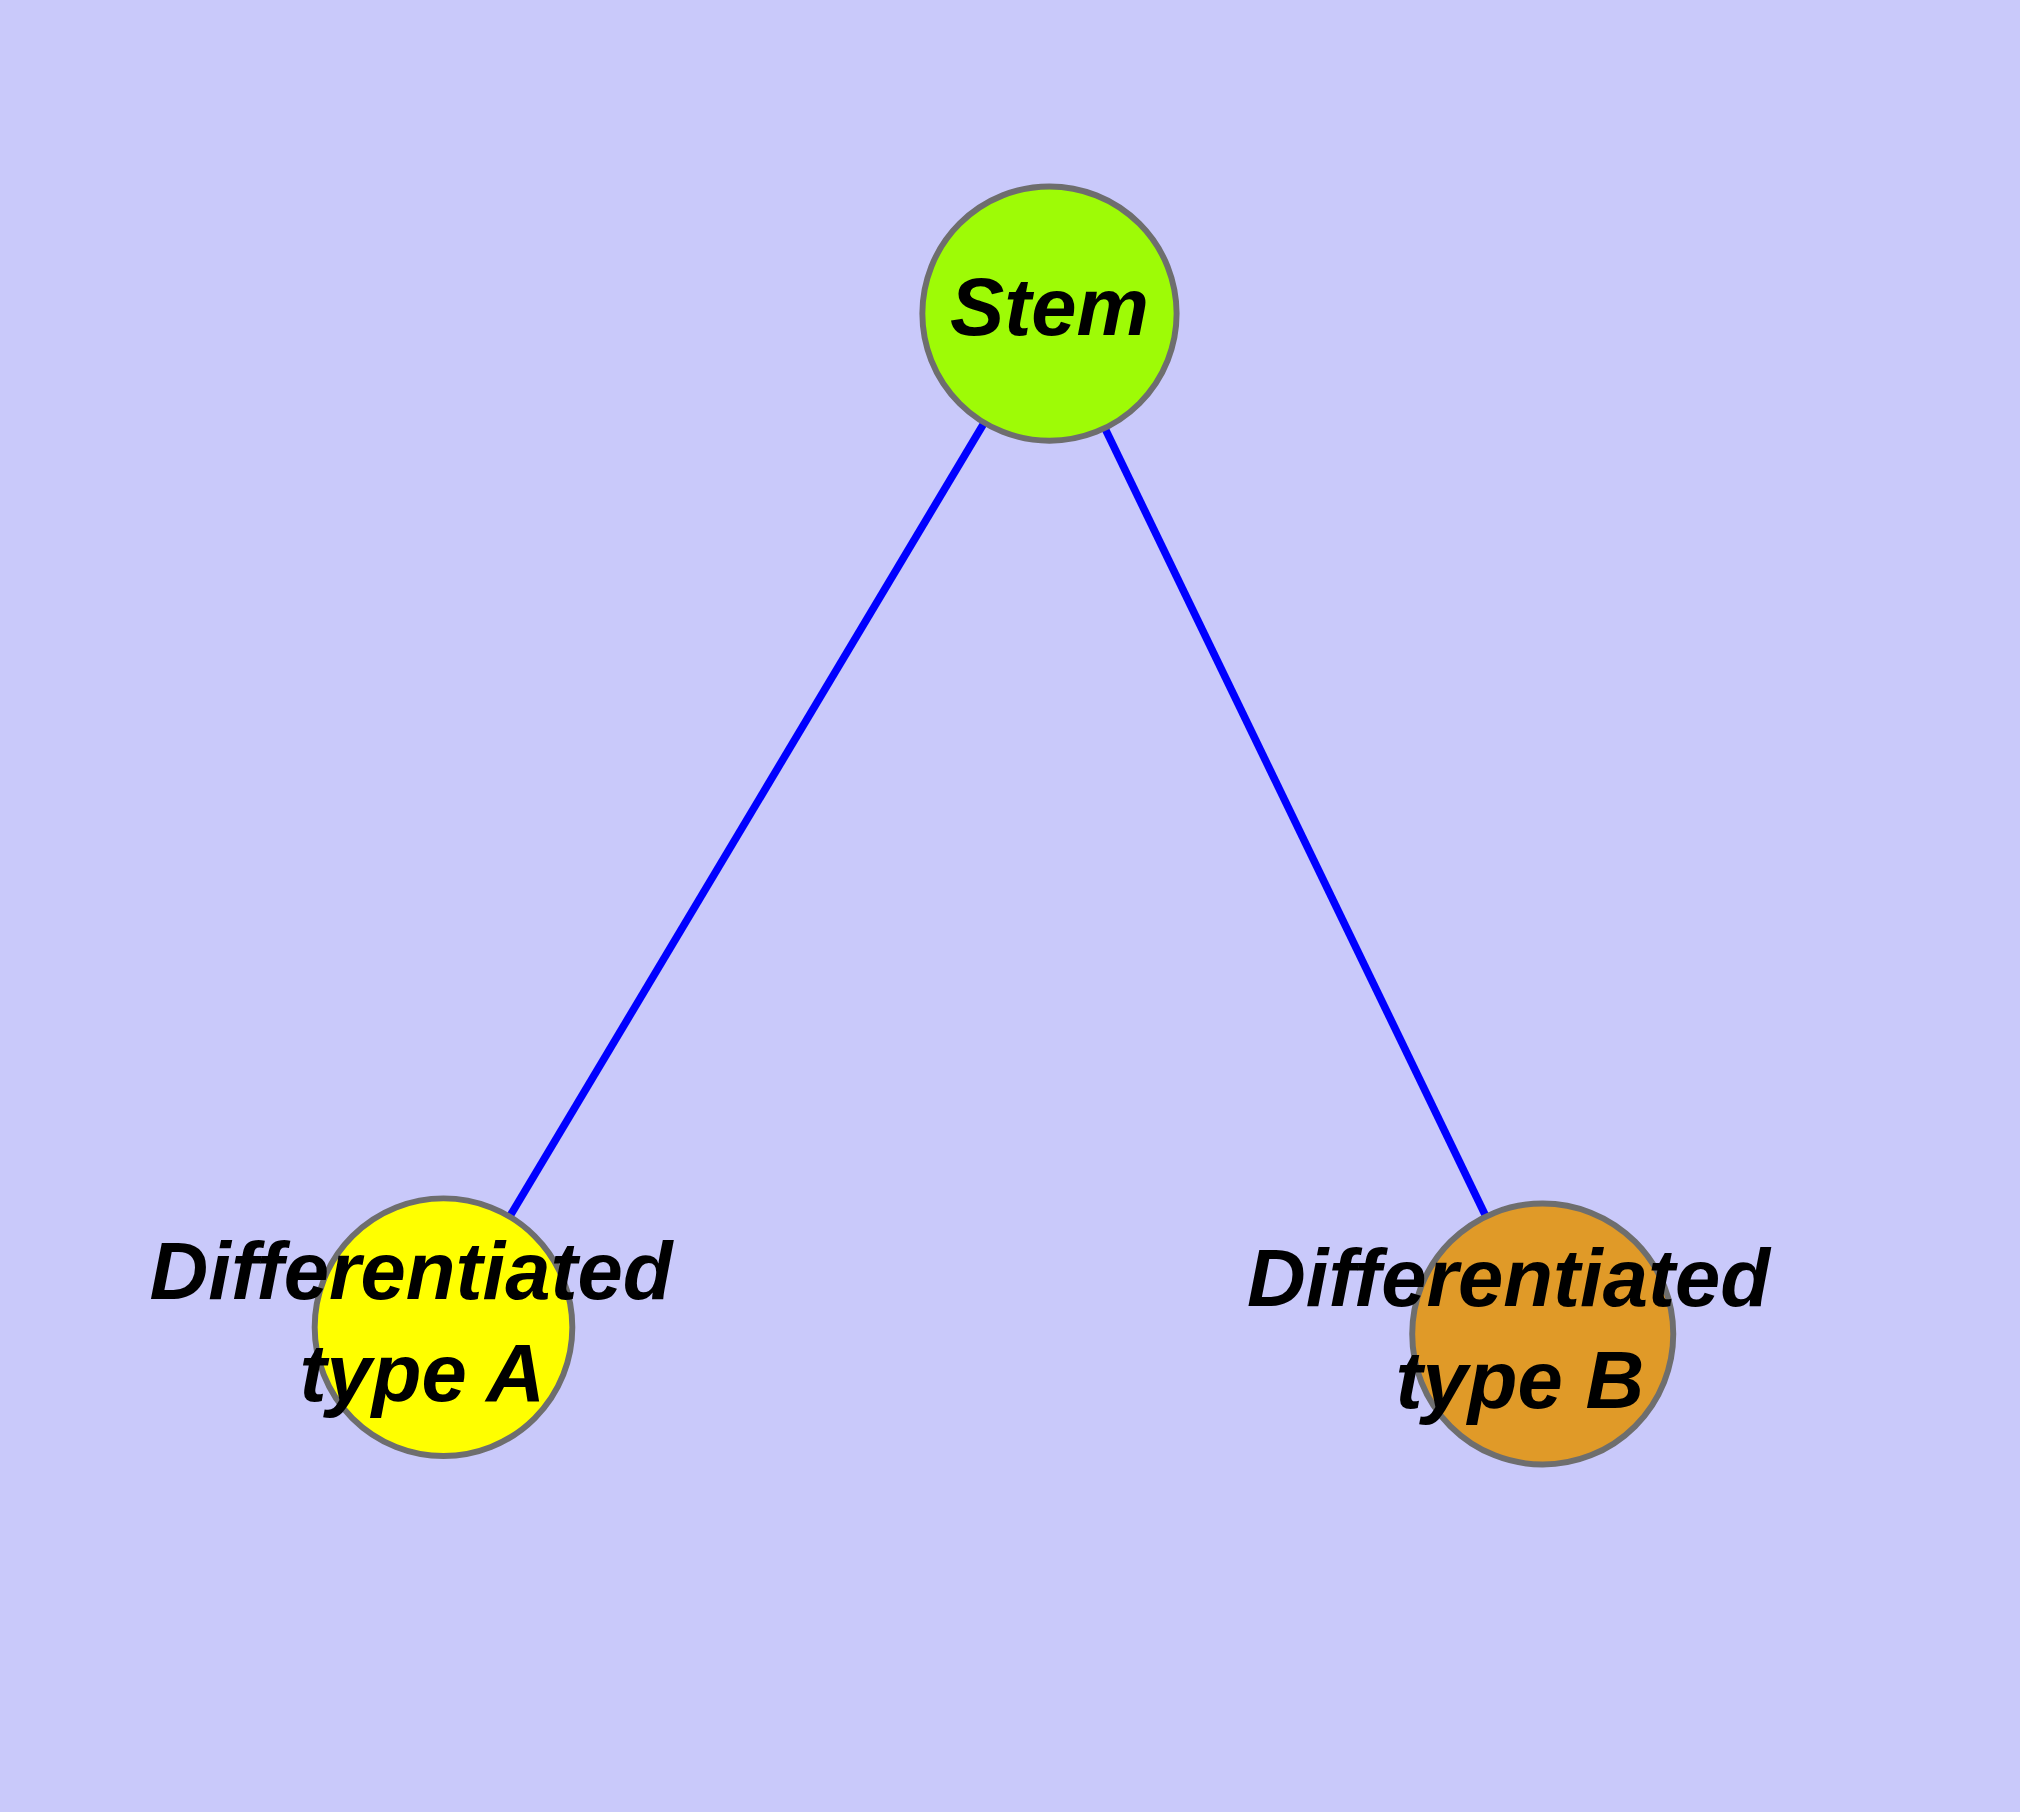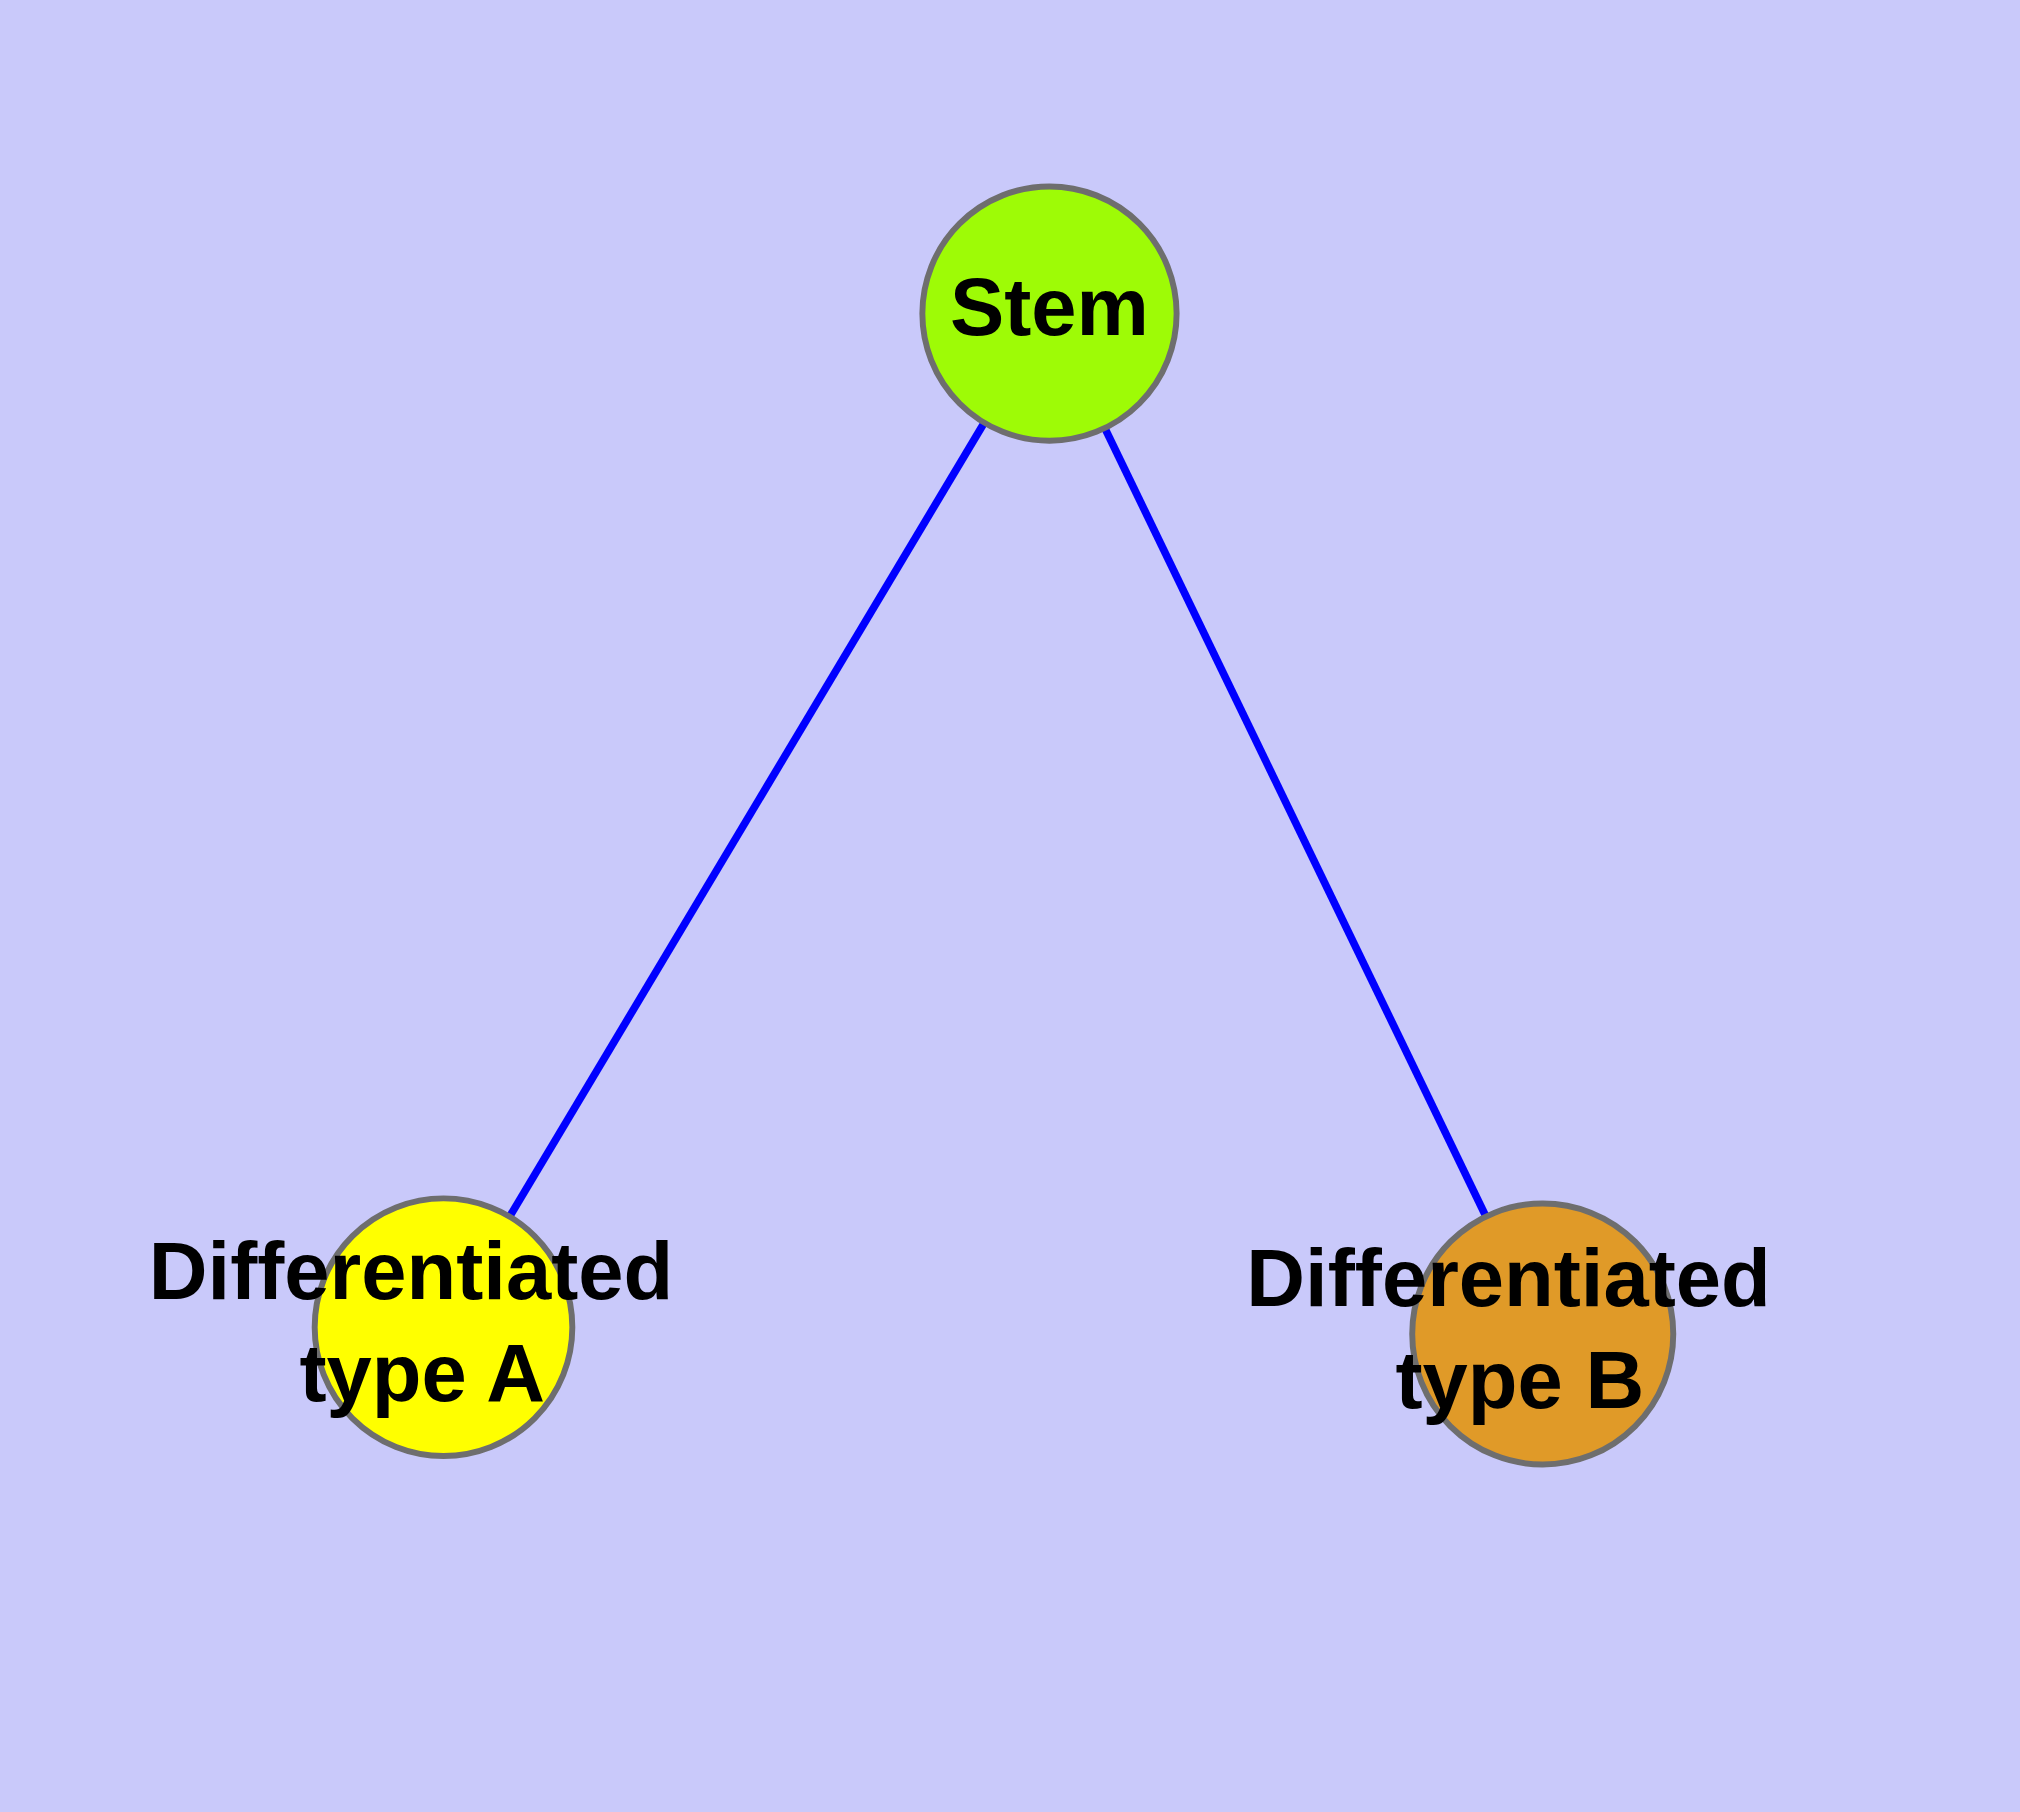--- a/index.html
+++ b/index.html
@@ -7,20 +7,21 @@
     padding: 0;
     background: #ffffff;
   }
   #canvas {
     position: relative;
     width: 2021px;
     height: 1812px;
     background: #c9c9fa;
     overflow: hidden;
     font-family: "Liberation Sans", sans-serif;
+    font-style: italic;
   }
   #graph-svg {
     position: absolute;
     top: 0;
     left: 0;
     width: 2021px;
     height: 1812px;
     display: block;
   }
   .node-label {

